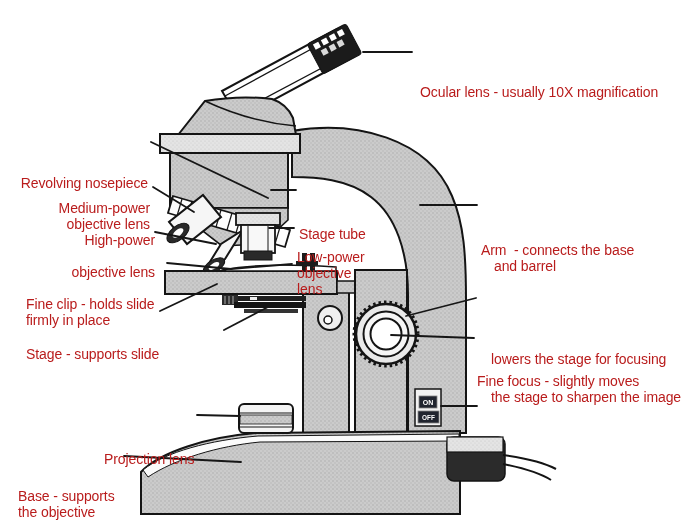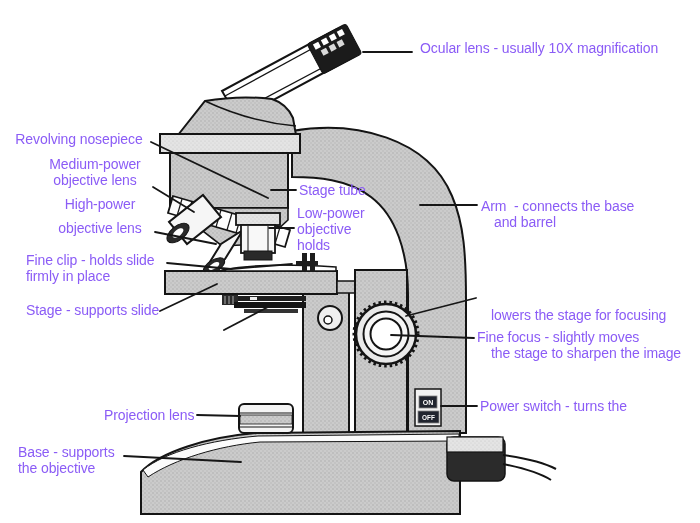--- a/index.html
+++ b/index.html
@@ -1,20 +1,20 @@
 <!DOCTYPE html>
 <html><head>
 <meta charset="utf-8">
 <style>
   html,body{margin:0;padding:0;background:#fff;}
   #page{position:relative;width:700px;height:523px;background:#fff;overflow:hidden;
         font-family:"Liberation Sans",sans-serif;}
-  .lbl{position:absolute;font:14px/16px "Liberation Sans",sans-serif;color:#8b5cf6;
-       letter-spacing:-0.1px;white-space:pre;}
-  .r{text-align:center;}
+  .lbl{position:absolute;font:14px/16px "Liberation Sans",sans-serif;color:#b91c1c;
+       letter-spacing:-0.1px;white-space:pre;margin-top:44px;}
+  .r{text-align:right;}
   svg{position:absolute;left:0;top:0;}
 </style>
 </head>
 <body>
 
 <div id="page">
 
 <svg width="700" height="523" viewBox="0 0 700 523">
   <defs>
     <pattern id="stip" width="4" height="4" patternUnits="userSpaceOnUse">
@@ -169,41 +169,40 @@
 
 <div class="lbl" style="left:420px;top:40px">Ocular lens - usually 10X magnification</div>
 
 <div class="lbl r" style="left:10px;top:131px;width:138px">Revolving nosepiece</div>
 
 <div class="lbl r" style="left:40px;top:156px;width:110px">Medium-power</div>
 <div class="lbl r" style="left:40px;top:172px;width:110px">objective lens</div>
 
 <div class="lbl" style="left:299px;top:182px">Stage tube</div>
 
-<div class="lbl r" style="left:45px;top:196px;width:110px">High-power</div>
+<div class="lbl r" style="left:45px;top:188px;width:110px">High-power</div>
 <div class="lbl r" style="left:45px;top:220px;width:110px">objective lens</div>
 
 <div class="lbl" style="left:297px;top:205px">Low-power</div>
 <div class="lbl" style="left:297px;top:221px">objective</div>
-<div class="lbl" style="left:297px;top:237px">holds</div>
+<div class="lbl" style="left:297px;top:237px">lens</div>
 
 <div class="lbl" style="left:481px;top:198px">Arm  - connects the base</div>
 <div class="lbl" style="left:494px;top:214px">and barrel</div>
 
 <div class="lbl" style="left:26px;top:252px">Fine clip - holds slide</div>
 <div class="lbl" style="left:26px;top:268px">firmly in place</div>
 
 <div class="lbl" style="left:26px;top:302px">Stage - supports slide</div>
 
 
 <div class="lbl" style="left:491px;top:307px">lowers the stage for focusing</div>
 
 <div class="lbl" style="left:477px;top:329px">Fine focus - slightly moves</div>
 <div class="lbl" style="left:491px;top:345px">the stage to sharpen the image</div>
 
 <div class="lbl" style="left:104px;top:407px">Projection lens</div>
 
-<div class="lbl" style="left:480px;top:398px">Power switch - turns the</div>
 
 <div class="lbl" style="left:18px;top:444px">Base - supports</div>
 <div class="lbl" style="left:18px;top:460px">the objective</div>
 
 </div>
 
 </body></html>

